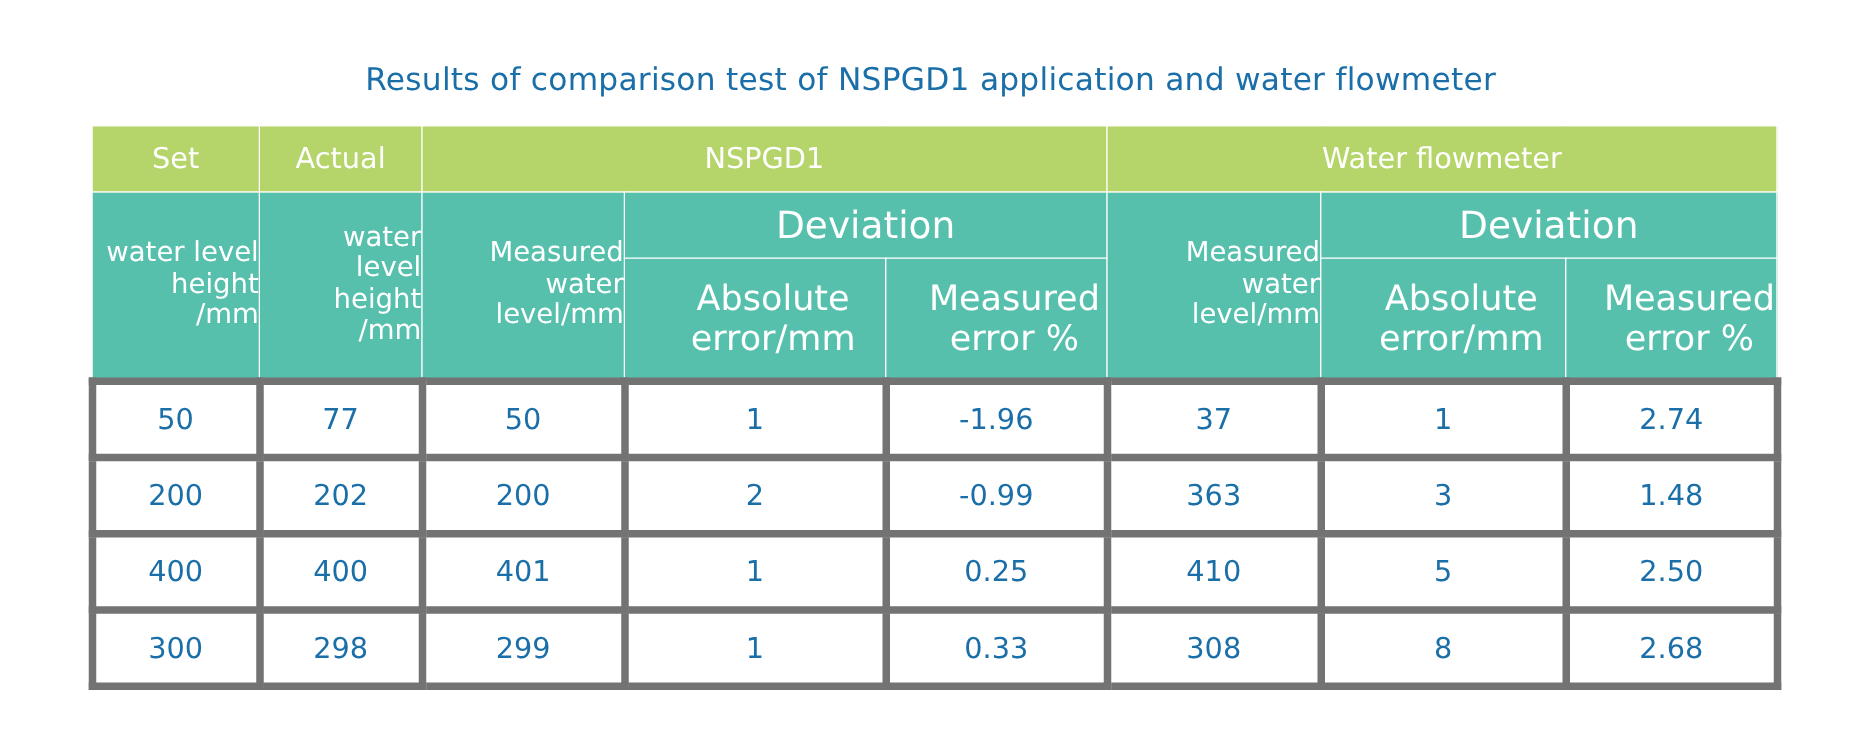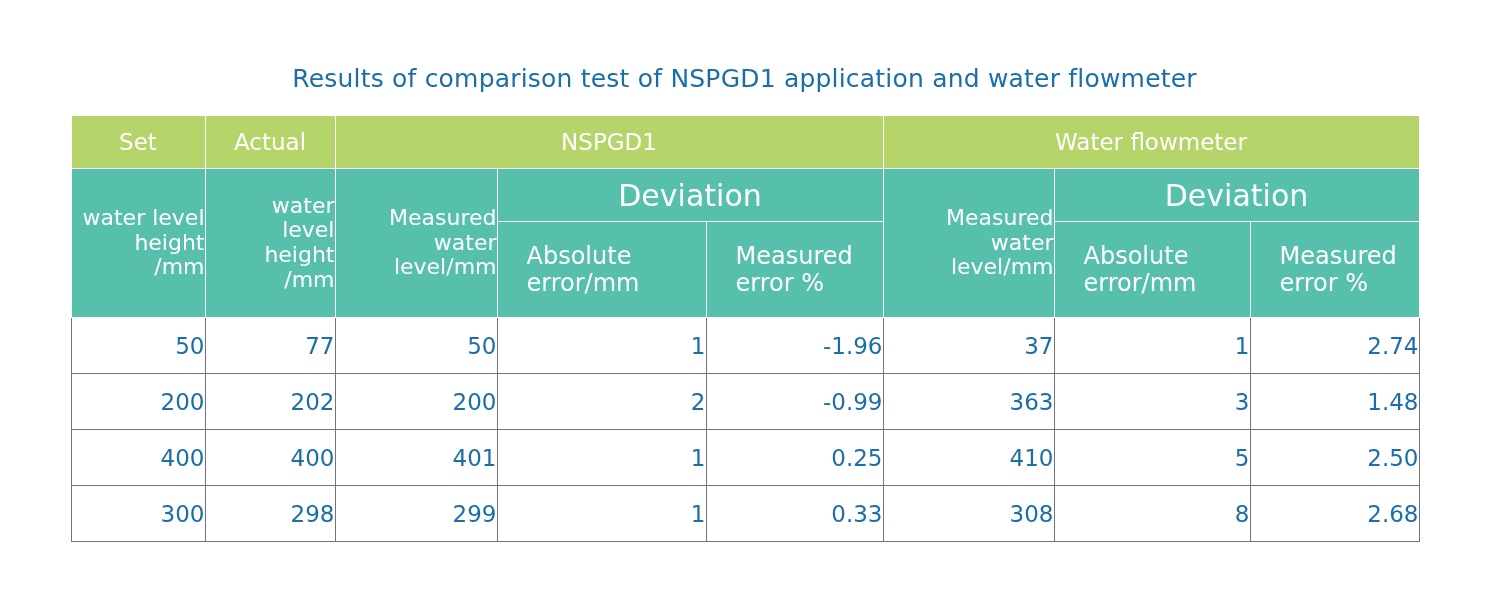--- a/index.html
+++ b/index.html
@@ -17,21 +17,21 @@
   .page {
     position: relative;
     width: 1489px;
     height: 604px;
     box-sizing: border-box;
   }
   .title {
     text-align: center;
     font-size: 25px;
     color: #1b6fa8;
-    padding-top: 64px;
+    padding-top: 49px;
     letter-spacing: 0.2px;
     font-family: "DejaVu Sans", sans-serif;
   }
   .table-wrap {
     margin: 22px auto 0 auto;
     width: 1348px;
   }
   table.data {
     border-collapse: collapse;
     width: 1348px;
@@ -64,28 +64,28 @@
   .h-teal.left {
     text-align: right;
     padding-left: 10px;
     line-height: 1.12;
   }
   .h-teal.dev {
     font-size: 30px;
     height: 52px;
   }
   .h-teal.sub {
-    text-align: left;
+    text-align: center;
     padding-left: 29px;
     line-height: 1.12;
-    font-size: 24px;
+    font-size: 28px;
   }
   .body-cell {
-    border: 1px solid #737373;
-    text-align: right;
+    border: 6px solid #737373;
+    text-align: center;
     font-size: 23px;
     color: #1b6fa8;
     height: 55px;
     vertical-align: middle;
     background: #ffffff;
   }
   
   col.c0 { width: 134px; }
   col.c1 { width: 130px; }
   col.c2 { width: 162px; }

